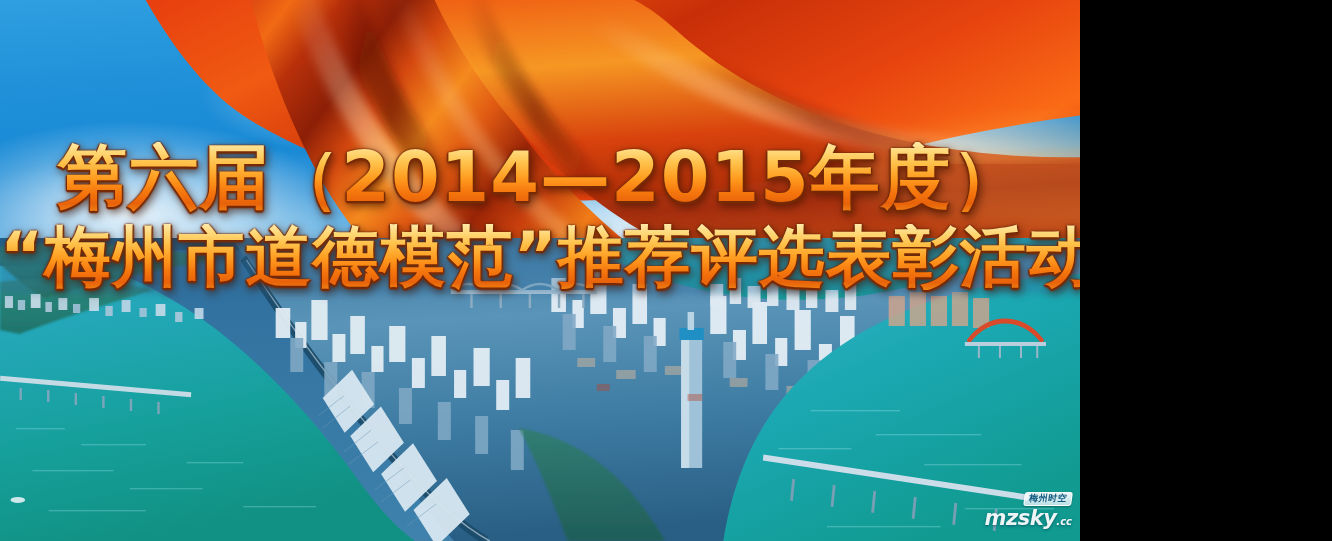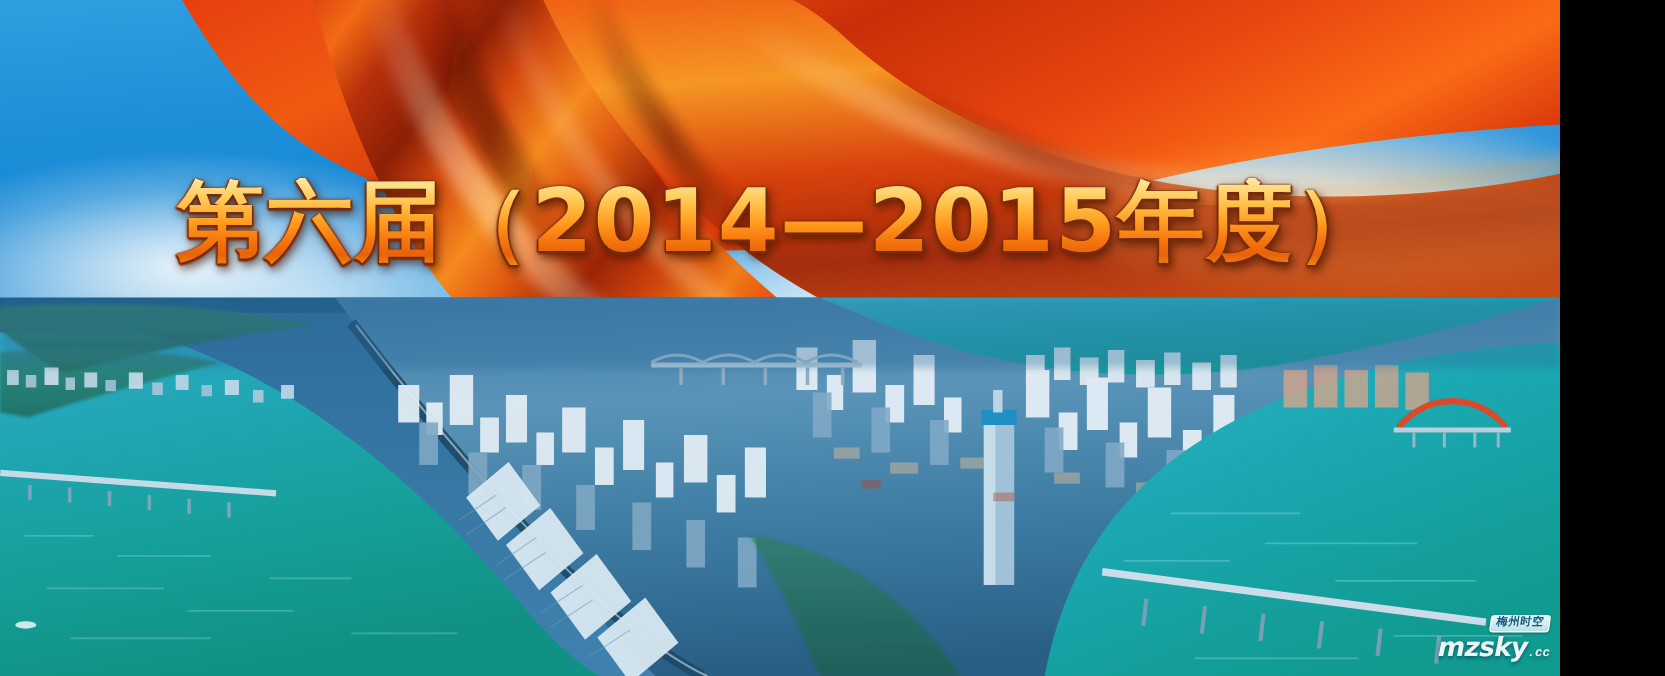--- a/index.html
+++ b/index.html
@@ -5,21 +5,21 @@
 <style>
   html, body {
     margin: 0;
     padding: 0;
     background: #000;
   }
   * { box-sizing: border-box; }
 
   .banner {
     position: relative;
-    width: 1248px;
+    width: 1080px;
     height: 541px;
     overflow: hidden;
     font-family: "DejaVu Sans", "Liberation Sans", sans-serif;
     background: #c2410c;
   }
 
   
   .sky {
     position: absolute;
     inset: 0 0 42% 0;
@@ -164,21 +164,20 @@
     font-weight: 700;
     color: rgba(255,255,255,0.93);
     letter-spacing: -0.5px;
     line-height: 1;
     text-shadow: 0 1px 3px rgba(0,40,70,0.55);
   }
   .wm-domain .tld {
     font-size: 10px;
     font-style: italic;
     letter-spacing: 0;
-    font-family: Liberation Mono, monospace;
   }
 </style>
 </head>
 <body>
 
 <div class="banner">
 
   <div class="sky">
     <div class="sky-haze"></div>
   </div>
@@ -558,20 +557,21 @@
         <rect x="1020" y="288" width="140" height="1.4"></rect>
         <rect x="1190" y="270" width="110" height="1.4"></rect>
       </g>
 
       <rect x="0" y="0" width="1332" height="56" fill="#2e6d9c" opacity="0.35" filter="url(#blurM)"></rect>
     </svg>
   </div>
 
   <div class="text-block">
     <div class="title-line title-line-1">第六届（2014—2015年度）</div>
+    <div class="title-line title-line-2">“梅州市道德模范”推荐评选表彰活动</div>
   </div>
 
   <div class="watermark">
     <div class="wm-badge">梅州时空</div>
     <div class="wm-domain">
       <span>mzsky</span><span class="tld">.cc</span>
     </div>
   </div>
 
 </div>

